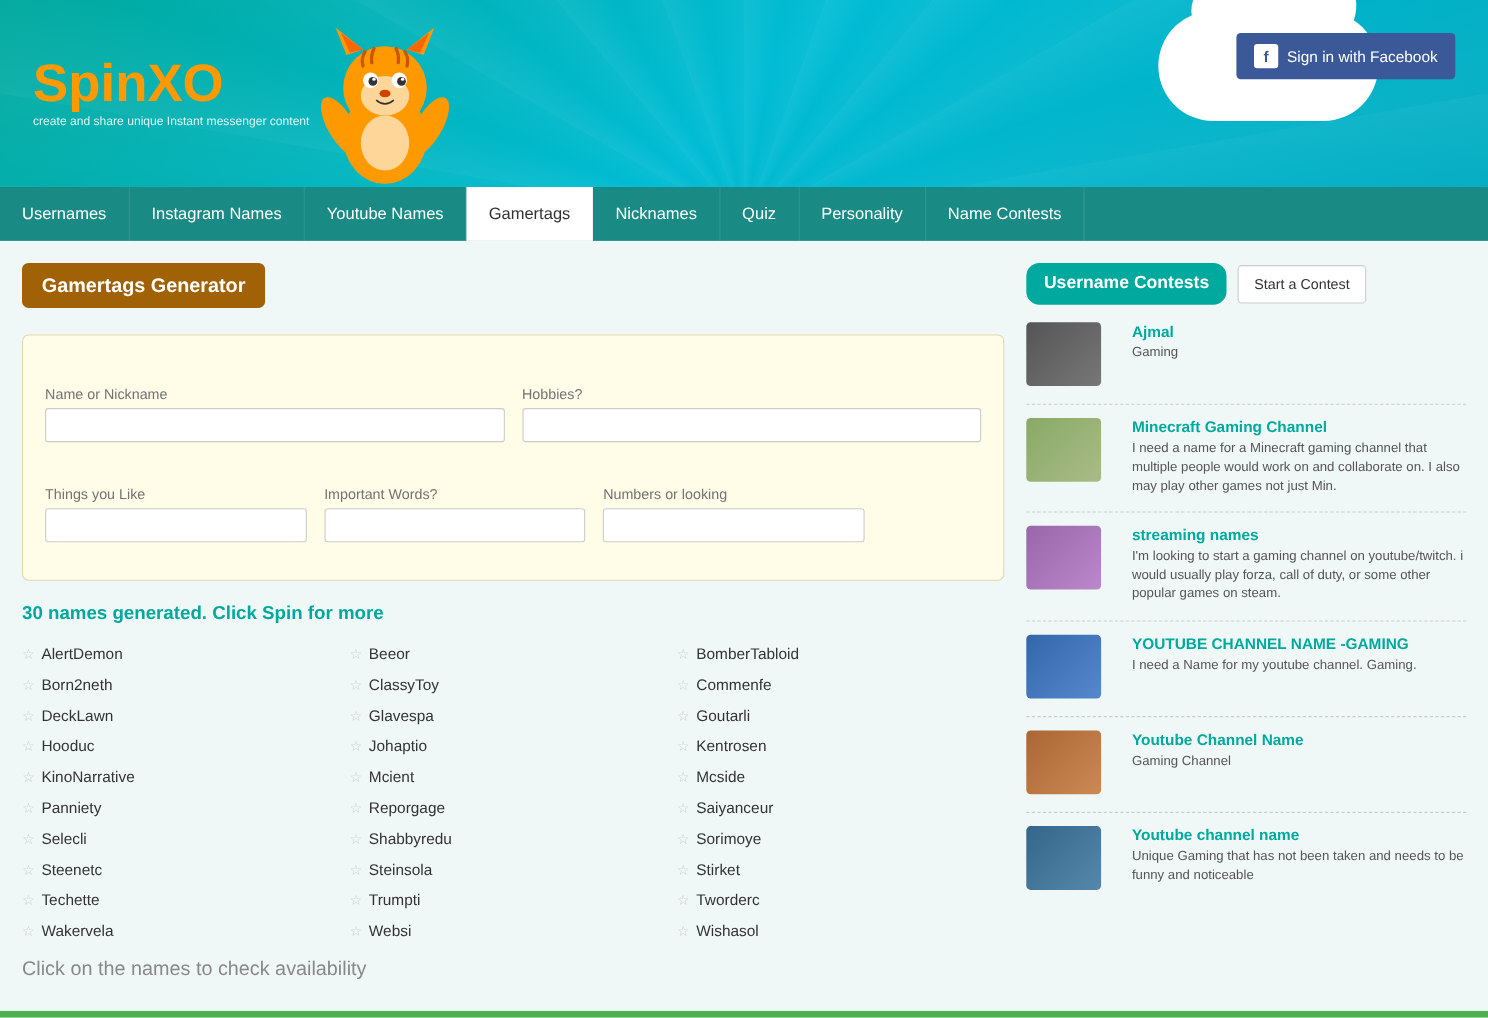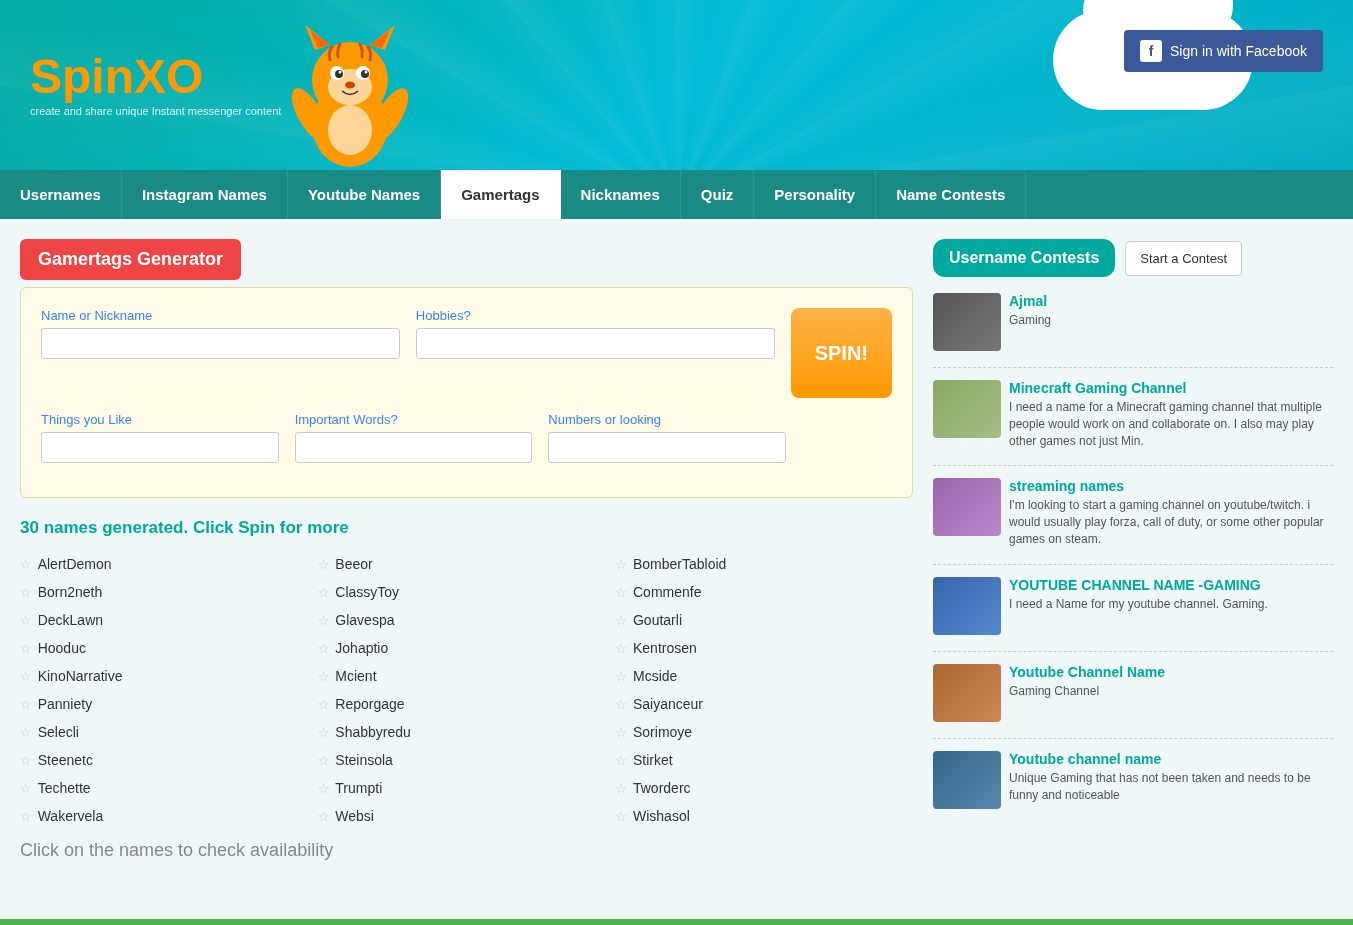--- a/index.html
+++ b/index.html
@@ -110,32 +110,32 @@
     
     nav {
       background: #1a8a85;
       display: flex;
       align-items: stretch;
     }
     .nav-item {
       color: white;
       padding: 16px 20px;
       font-size: 15px;
-      font-weight: 700;
+      font-weight: 400;
       cursor: pointer;
       text-decoration: none;
       white-space: nowrap;
       display: flex;
       align-items: center;
       border-right: 1px solid rgba(255,255,255,0.1);
     }
     .nav-item.active {
       background: white;
       color: #333;
-      font-weight: bold;
+      font-weight: normal;
     }
 
     
     .main-wrapper {
       background: #f0f8f7;
       display: flex;
       gap: 0;
       padding: 20px;
       min-height: 700px;
     }
@@ -143,28 +143,28 @@
       flex: 1;
       margin-right: 20px;
     }
     .right-side {
       width: 400px;
       flex-shrink: 0;
     }
 
     
     .generator-title {
-      background: #ef4444;
+      background: #a16207;
       color: white;
       font-size: 18px;
       font-weight: bold;
       padding: 10px 18px;
       border-radius: 6px;
       display: inline-block;
-      margin-bottom: 7px;
+      margin-bottom: 24px;
     }
     .generator-form {
       background: #fffde7;
       border: 1px solid #e0d9b0;
       border-radius: 6px;
       padding: 20px;
       margin-bottom: 20px;
     }
     .form-row {
       display: flex;
@@ -172,21 +172,22 @@
       margin-bottom: 14px;
     }
     .form-group {
       flex: 1;
       display: flex;
       flex-direction: column;
       gap: 5px;
     }
     .form-group label {
       font-size: 13px;
-      color: #3b82f6;
+      color: #737373;
+      margin-top: 26px;
     }
     .form-group input {
       border: 1px solid #ccc;
       border-radius: 3px;
       padding: 7px 8px;
       font-size: 13px;
       background: white;
     }
     .spin-btn {
       background: linear-gradient(to bottom, #ffb347, #f90);
@@ -258,21 +259,21 @@
       background: white;
       padding: 9px 14px;
       border-radius: 4px;
       font-size: 13px;
       cursor: pointer;
       color: #333;
     }
 
     .contest-item {
       display: flex;
-      gap: 8px;
+      gap: 28px;
       margin-bottom: 16px;
       align-items: flex-start;
     }
     .contest-avatar {
       width: 68px;
       height: 58px;
       border-radius: 4px;
       flex-shrink: 0;
       overflow: hidden;
     }
@@ -380,21 +381,20 @@
     <div class="generator-form">
       <div class="form-row">
         <div class="form-group">
           <label>Name or Nickname</label>
           <input type="text" style="">
         </div>
         <div class="form-group">
           <label>Hobbies?</label>
           <input type="text" style="">
         </div>
-        <button class="spin-btn">SPIN!</button>
       </div>
       <div class="form-row">
         <div class="form-group">
           <label>Things you Like</label>
           <input type="text" style="">
         </div>
         <div class="form-group">
           <label>Important Words?</label>
           <input type="text" style="">
         </div>

